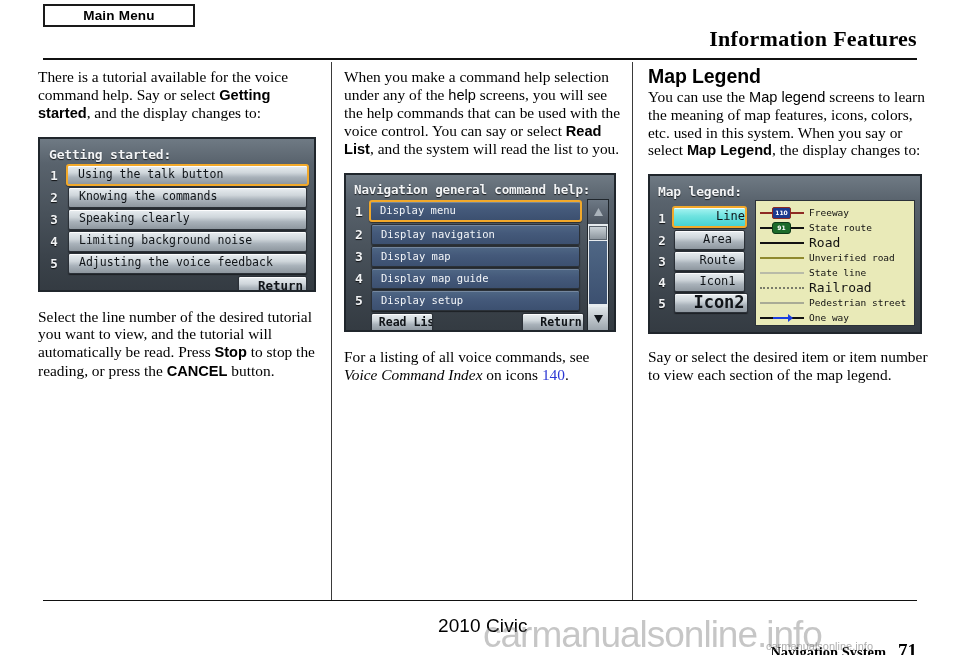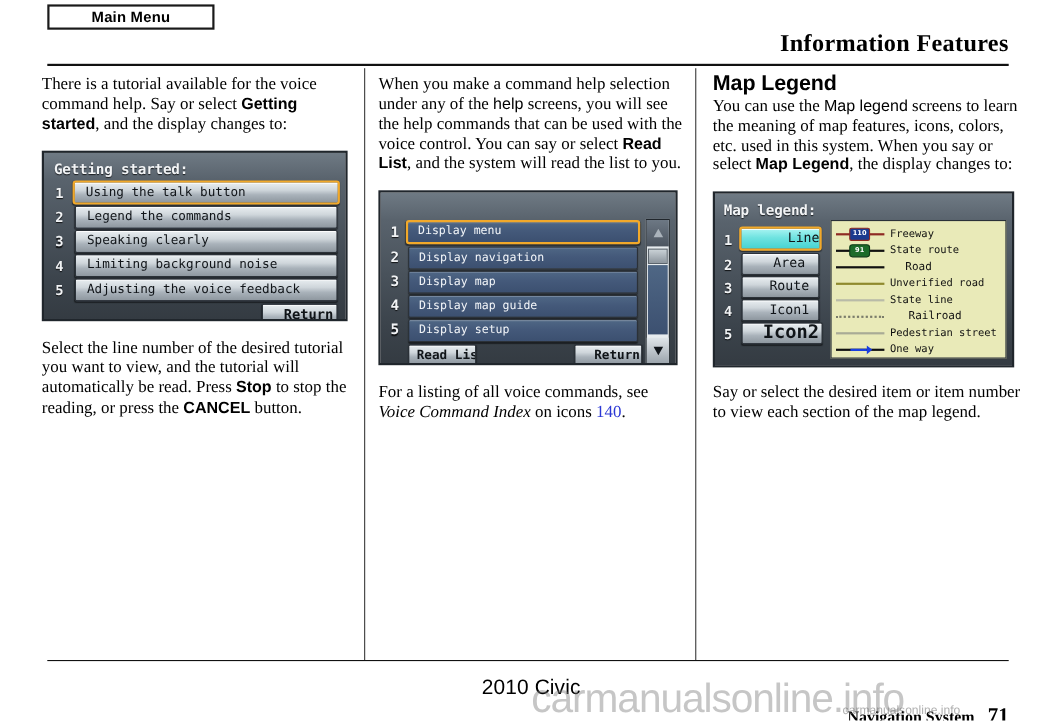--- a/index.html
+++ b/index.html
@@ -233,21 +233,21 @@
 
     <div class="nav-title" style="left:9px;top:7px;font-size:13px;">Getting started:</div>
 
     <div class="rownum" style="left:6px;top:28px;width:16px;font-size:12.5px;">1</div>
     <div class="btn3d btn-grey sel-hl" style="left:26px;top:25px;width:243px;height:22px;padding-left:10px;font-size:11.5px;">
       <span>Using the talk button</span>
     </div>
 
     <div class="rownum" style="left:6px;top:50px;width:16px;font-size:12.5px;">2</div>
     <div class="btn3d btn-grey" style="left:28px;top:48px;width:239px;height:21px;padding-left:10px;font-size:11.5px;">
-      <span>Legend the commands</span>
+      <span>Knowing the commands</span>
     </div>
 
     <div class="rownum" style="left:6px;top:72px;width:16px;font-size:12.5px;">3</div>
     <div class="btn3d btn-grey" style="left:28px;top:70px;width:239px;height:21px;padding-left:10px;font-size:11.5px;">
       <span>Speaking clearly</span>
     </div>
 
     <div class="rownum" style="left:6px;top:94px;width:16px;font-size:12.5px;">4</div>
     <div class="btn3d btn-grey" style="left:28px;top:92px;width:239px;height:21px;padding-left:10px;font-size:11.5px;">
       <span>Limiting background noise</span>
@@ -265,20 +265,21 @@
 
   <p class="body"><span>Select the line number of the desired tutorial you want to view, and the tutorial will automatically be read. Press </span><span class="sans-b">Stop</span><span> to stop the reading, or press the </span><span class="sans-b">CANCEL</span><span> button.</span></p>
 </div>
 
 <div class="col" id="col-2">
 
   <p class="body"><span>When you make a command help selection under any of the </span><span class="sans-r">help</span><span> screens, you will see the help commands that can be used with the voice control. You can say or select </span><span class="sans-b">Read List</span><span>, and the system will read the list to you.</span></p>
 
   <div class="navscreen" id="screen-command-help" style="width:272px;height:159px;margin:10px 0 16px 0;">
 
+    <div class="nav-title" style="left:8px;top:6px;font-size:12.6px;">Navigation general command help:</div>
 
     <div class="rownum" style="left:5px;top:28px;width:16px;font-size:13px;">1</div>
     <div class="btn3d btn-navyblue sel-hl" style="left:23px;top:25px;width:213px;height:22px;padding-left:9px;font-size:10.5px;">
       <span>Display menu</span>
     </div>
 
     <div class="rownum" style="left:5px;top:51px;width:16px;font-size:13px;">2</div>
     <div class="btn3d btn-navyblue" style="left:25px;top:49px;width:209px;height:21px;padding-left:9px;font-size:10.5px;">
       <span>Display navigation</span>
     </div>
@@ -376,36 +377,36 @@
           <span style="position:absolute;left:0;top:6px;width:44px;height:2px;background:#111;"></span>
           <span style="position:absolute;left:12px;top:1px;width:19px;height:12px;background:#1c6b2a;border:1px solid #0d3a17;border-radius:3px;box-sizing:border-box;display:flex;align-items:center;justify-content:center;">
             <span style="font-family:'DejaVu Sans',sans-serif;font-size:6px;font-weight:700;color:#fff;line-height:1;">91</span>
           </span>
         </span>
         <span style="margin-left:5px;font-family:'DejaVu Sans Mono',monospace;font-size:9.5px;color:#111;">State route</span>
       </div>
 
       <div style="position:absolute;left:4px;top:35px;height:14px;width:152px;display:flex;align-items:center;">
         <span style="display:inline-block;width:44px;height:0;border-top:2px solid #111;"></span>
-        <span style="margin-left:19px;font-family:'DejaVu Sans Mono',monospace;font-size:10px;color:#111;">Road</span>
+        <span style="margin-left:5px;font-family:'DejaVu Sans Mono',monospace;font-size:13px;color:#111;">Road</span>
       </div>
 
       <div style="position:absolute;left:4px;top:50px;height:14px;width:152px;display:flex;align-items:center;">
         <span style="display:inline-block;width:44px;height:0;border-top:2px solid #8f8a2e;"></span>
         <span style="margin-left:5px;font-family:'DejaVu Sans Mono',monospace;font-size:9.5px;color:#111;">Unverified road</span>
       </div>
 
       <div style="position:absolute;left:4px;top:65px;height:14px;width:152px;display:flex;align-items:center;">
         <span style="display:inline-block;width:44px;height:0;border-top:2px solid #b9bba8;"></span>
         <span style="margin-left:5px;font-family:'DejaVu Sans Mono',monospace;font-size:9.5px;color:#111;">State line</span>
       </div>
 
       <div style="position:absolute;left:4px;top:80px;height:14px;width:152px;display:flex;align-items:center;">
         <span style="display:inline-block;width:44px;height:0;border-top:2px dotted #7a7c6a;"></span>
-        <span style="margin-left:22px;font-family:'DejaVu Sans Mono',monospace;font-size:10px;color:#111;">Railroad</span>
+        <span style="margin-left:5px;font-family:'DejaVu Sans Mono',monospace;font-size:13px;color:#111;">Railroad</span>
       </div>
 
       <div style="position:absolute;left:4px;top:95px;height:14px;width:152px;display:flex;align-items:center;">
         <span style="display:inline-block;width:44px;height:0;border-top:2px solid #a9ab96;"></span>
         <span style="margin-left:5px;font-family:'DejaVu Sans Mono',monospace;font-size:9.5px;color:#111;">Pedestrian street</span>
       </div>
 
       <div style="position:absolute;left:4px;top:110px;height:14px;width:152px;display:flex;align-items:center;">
         <span style="display:inline-block;position:relative;width:44px;height:10px;">
           <span style="position:absolute;left:0;top:4px;width:44px;height:2px;background:#111;"></span>

